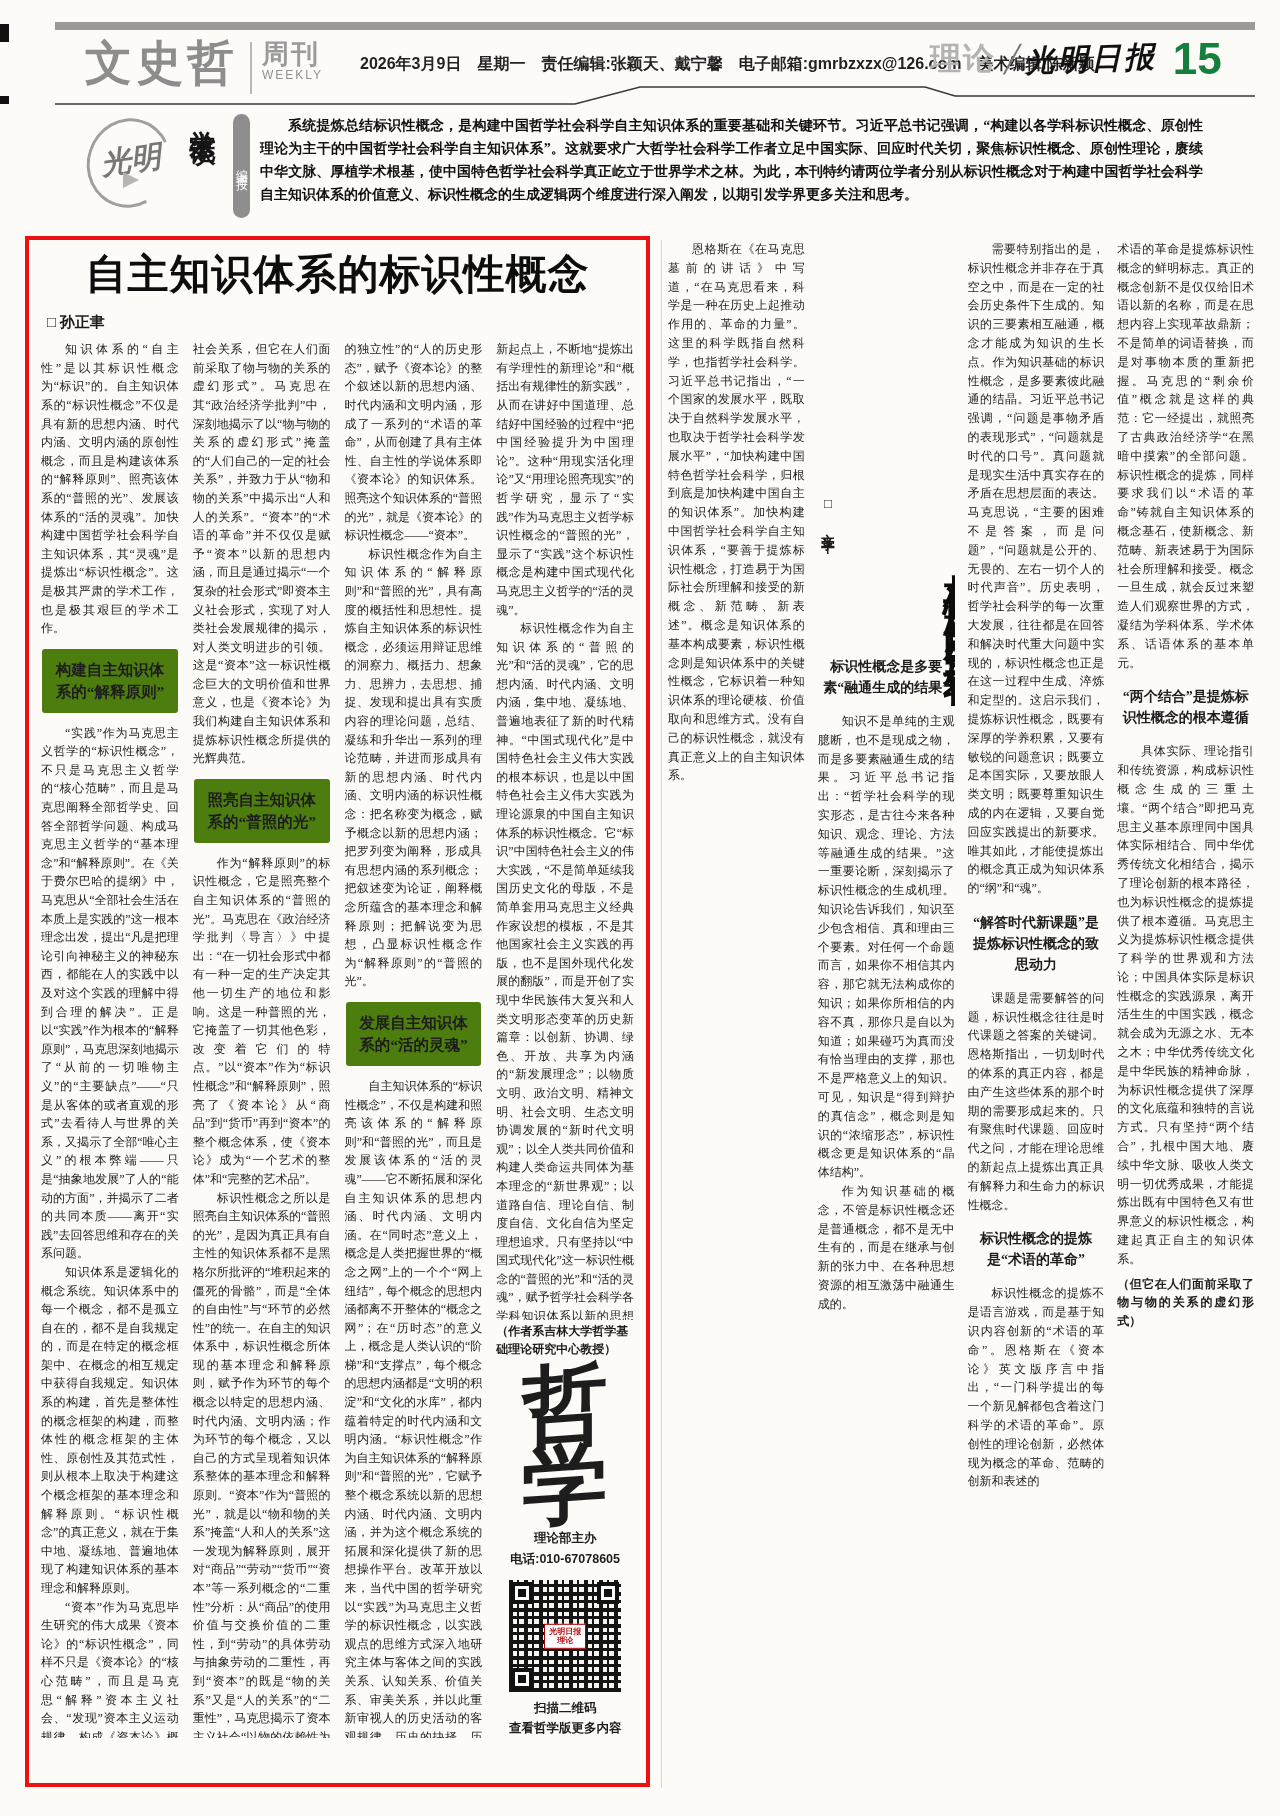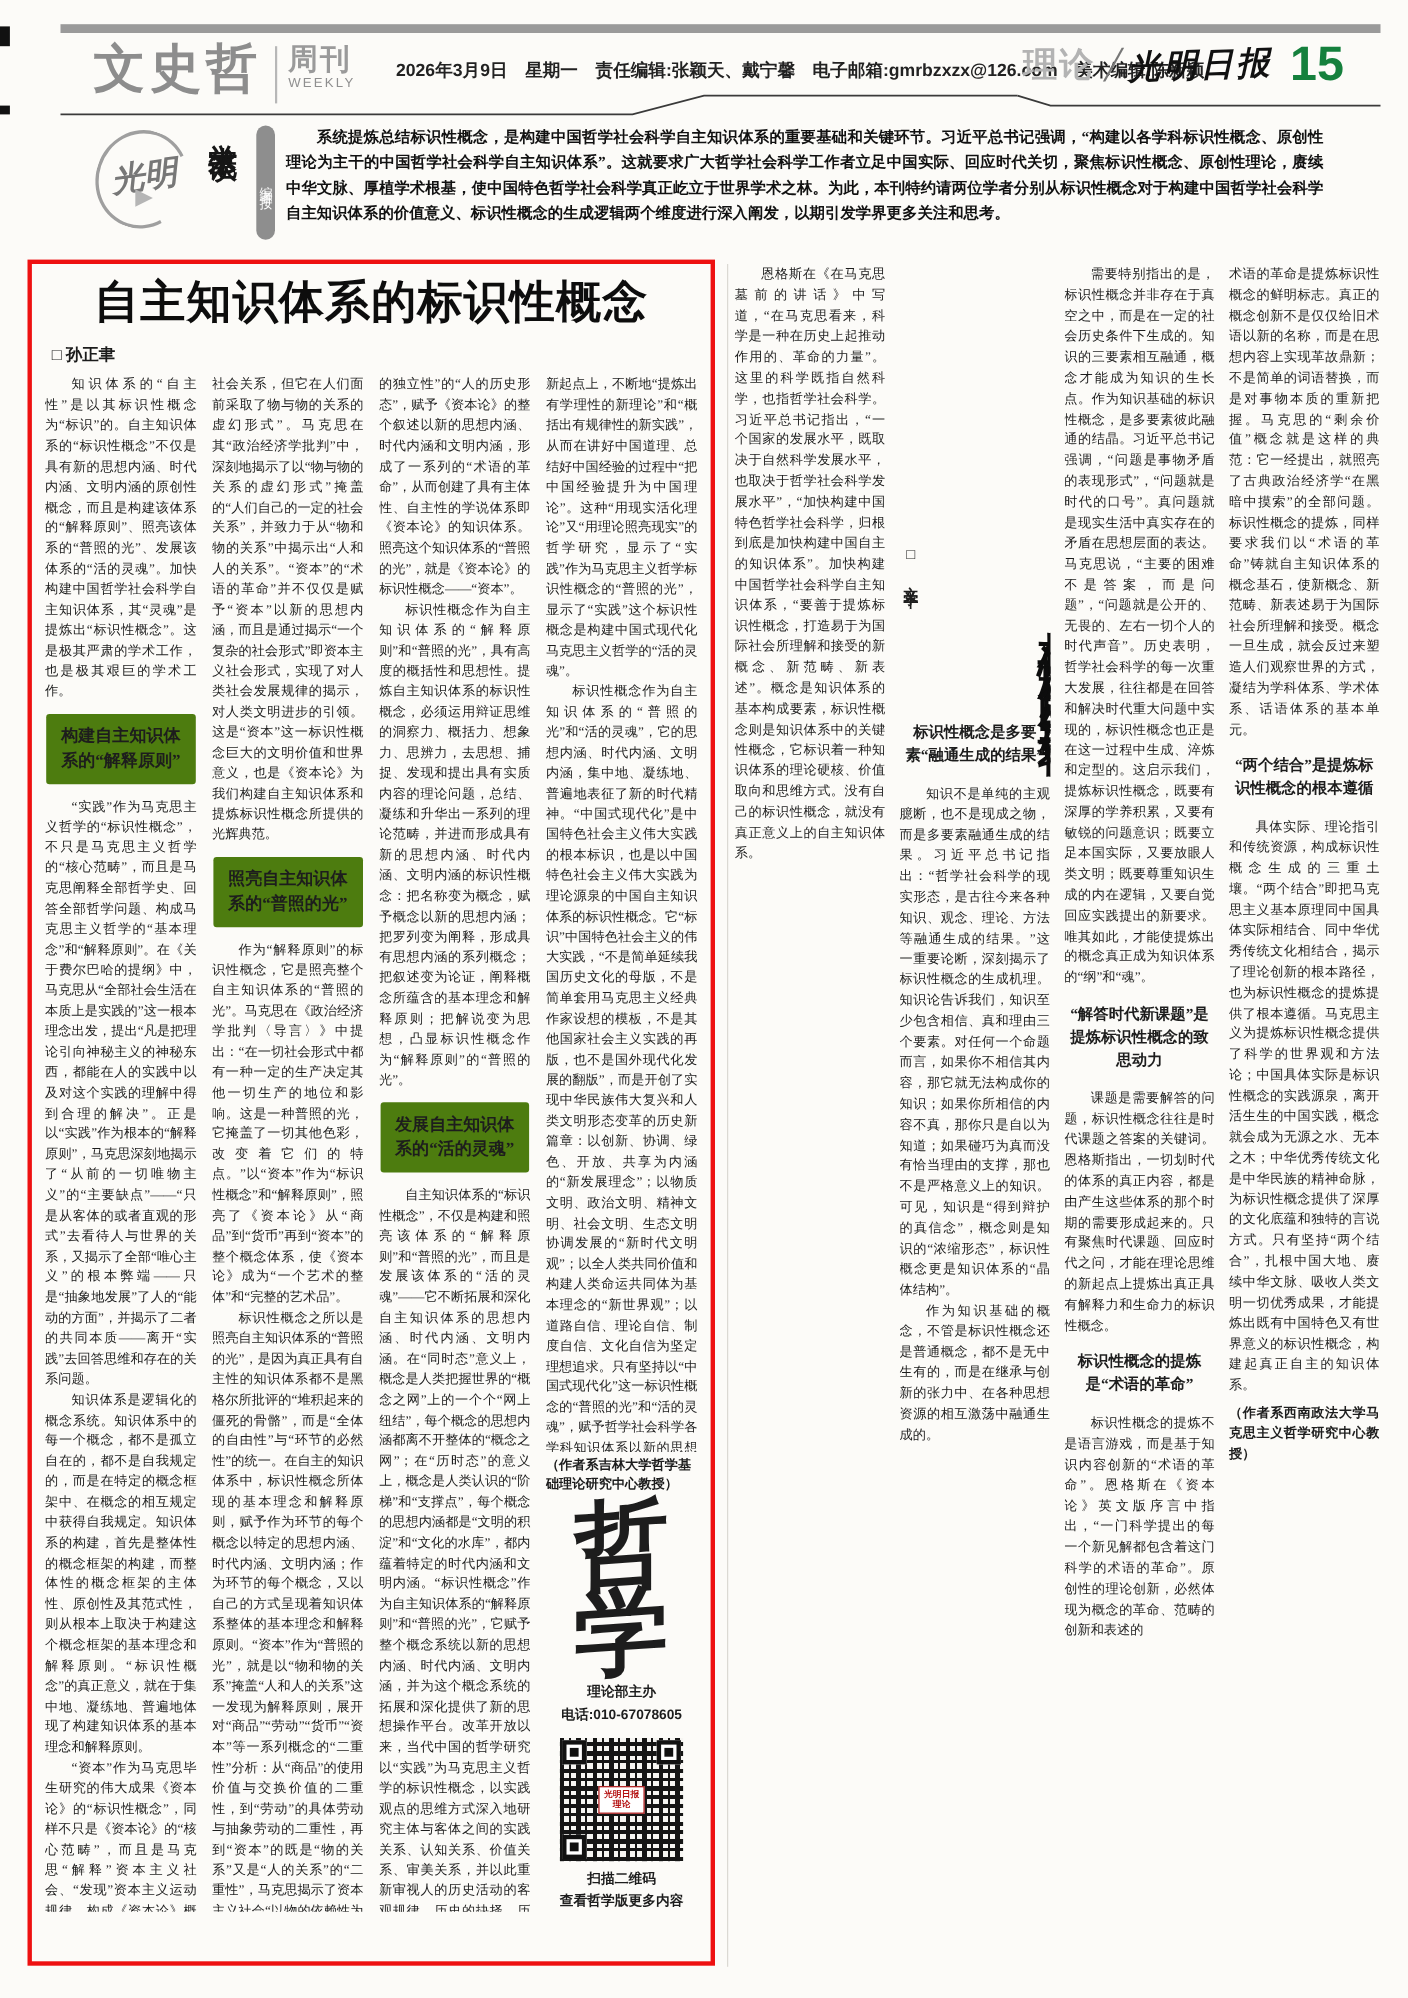--- a/index.html
+++ b/index.html
@@ -204,15 +204,15 @@
     <p class="p">需要特别指出的是，标识性概念并非存在于真空之中，而是在一定的社会历史条件下生成的。知识的三要素相互融通，概念才能成为知识的生长点。作为知识基础的标识性概念，是多要素彼此融通的结晶。习近平总书记强调，“问题是事物矛盾的表现形式”，“问题就是时代的口号”。真问题就是现实生活中真实存在的矛盾在思想层面的表达。马克思说，“主要的困难不是答案，而是问题”，“问题就是公开的、无畏的、左右一切个人的时代声音”。历史表明，哲学社会科学的每一次重大发展，往往都是在回答和解决时代重大问题中实现的，标识性概念也正是在这一过程中生成、淬炼和定型的。这启示我们，提炼标识性概念，既要有深厚的学养积累，又要有敏锐的问题意识；既要立足本国实际，又要放眼人类文明；既要尊重知识生成的内在逻辑，又要自觉回应实践提出的新要求。唯其如此，才能使提炼出的概念真正成为知识体系的“纲”和“魂”。</p>
     <div class="rh">“解答时代新课题”是提炼标识性概念的致思动力</div>
     <p class="p">课题是需要解答的问题，标识性概念往往是时代课题之答案的关键词。恩格斯指出，一切划时代的体系的真正内容，都是由产生这些体系的那个时期的需要形成起来的。只有聚焦时代课题、回应时代之问，才能在理论思维的新起点上提炼出真正具有解释力和生命力的标识性概念。</p>
     <div class="rh">标识性概念的提炼是“术语的革命”</div>
     <p class="p">标识性概念的提炼不是语言游戏，而是基于知识内容创新的“术语的革命”。恩格斯在《资本论》英文版序言中指出，“一门科学提出的每一个新见解都包含着这门科学的术语的革命”。原创性的理论创新，必然体现为概念的革命、范畴的创新和表述的</p>
   </div>
   <div class="rcol">
     <p class="pc">术语的革命是提炼标识性概念的鲜明标志。真正的概念创新不是仅仅给旧术语以新的名称，而是在思想内容上实现革故鼎新；不是简单的词语替换，而是对事物本质的重新把握。马克思的“剩余价值”概念就是这样的典范：它一经提出，就照亮了古典政治经济学“在黑暗中摸索”的全部问题。标识性概念的提炼，同样要求我们以“术语的革命”铸就自主知识体系的概念基石，使新概念、新范畴、新表述易于为国际社会所理解和接受。概念一旦生成，就会反过来塑造人们观察世界的方式，凝结为学科体系、学术体系、话语体系的基本单元。</p>
     <div class="rh">“两个结合”是提炼标识性概念的根本遵循</div>
     <p class="p">具体实际、理论指引和传统资源，构成标识性概念生成的三重土壤。“两个结合”即把马克思主义基本原理同中国具体实际相结合、同中华优秀传统文化相结合，揭示了理论创新的根本路径，也为标识性概念的提炼提供了根本遵循。马克思主义为提炼标识性概念提供了科学的世界观和方法论；中国具体实际是标识性概念的实践源泉，离开活生生的中国实践，概念就会成为无源之水、无本之木；中华优秀传统文化是中华民族的精神命脉，为标识性概念提供了深厚的文化底蕴和独特的言说方式。只有坚持“两个结合”，扎根中国大地、赓续中华文脉、吸收人类文明一切优秀成果，才能提炼出既有中国特色又有世界意义的标识性概念，构建起真正自主的知识体系。</p>
-    <p class="rcredit">（作者系西南政法大学马克思主义哲学研究中心教授）</p>
+    <p class="rcredit">（但它在人们面前采取了物与物的关系的虚幻形式）</p>
   </div>
 </div>
 
 </body></html>

